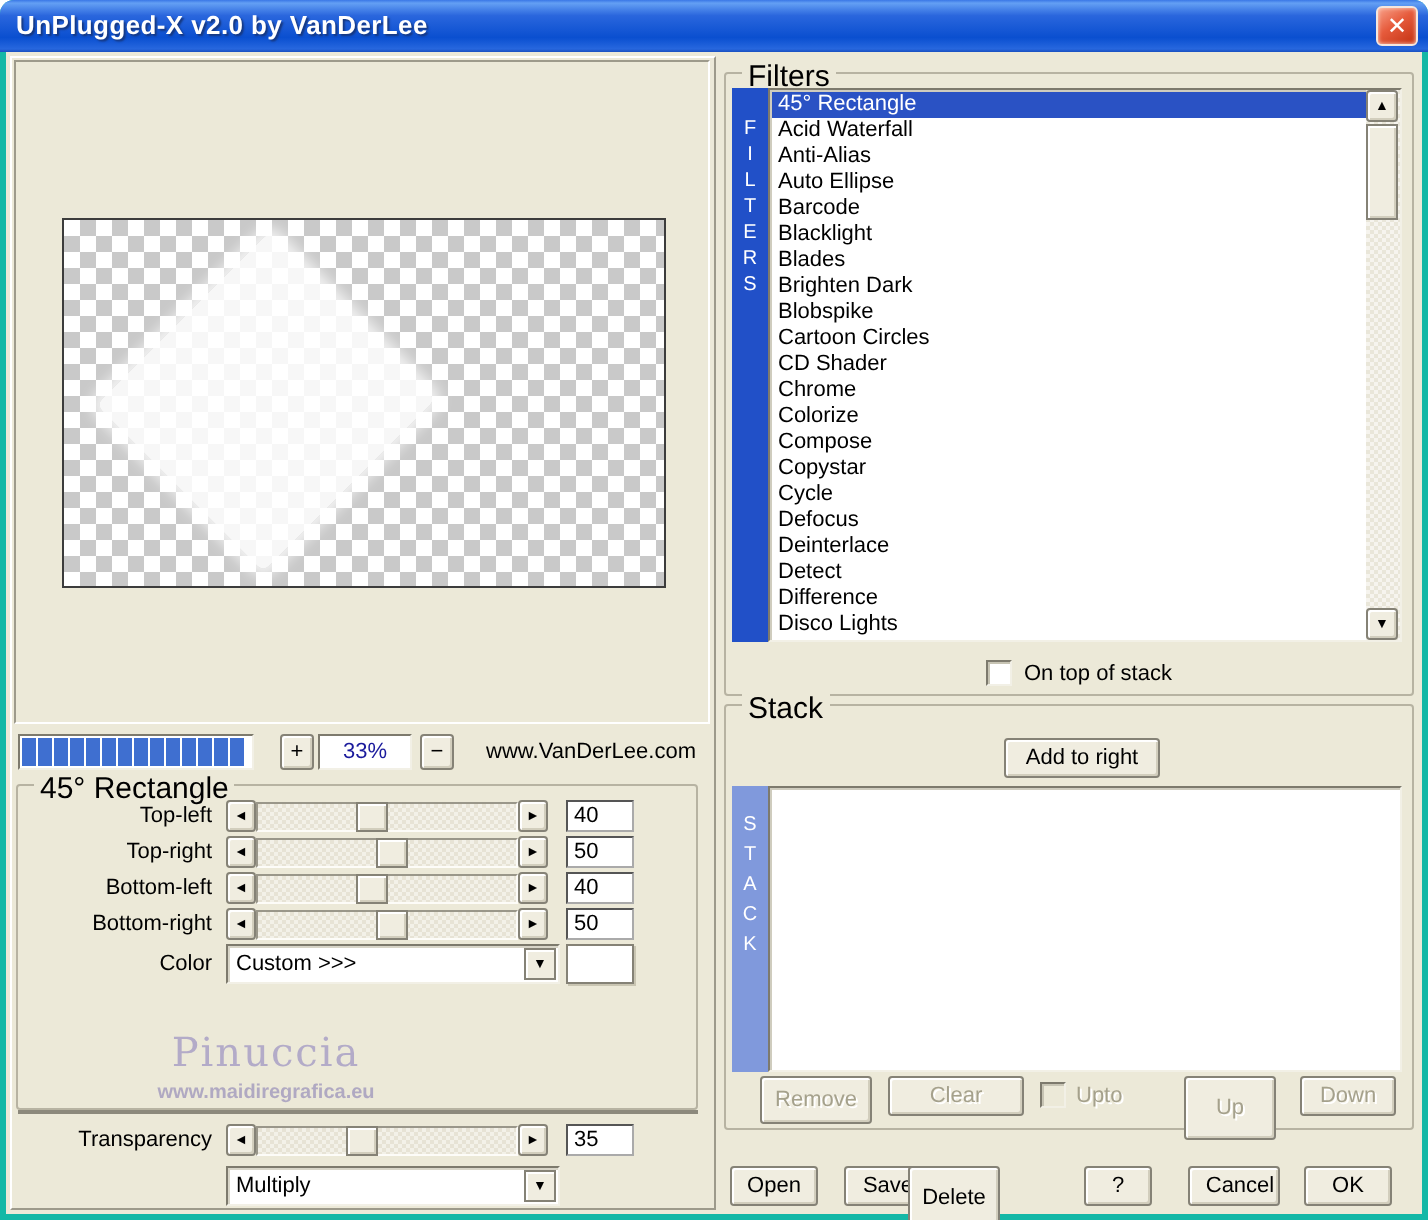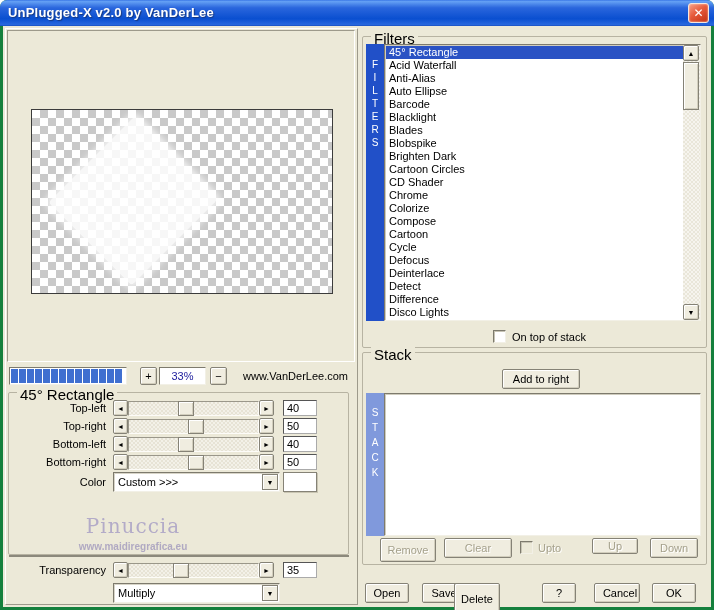--- a/index.html
+++ b/index.html
@@ -1,17 +1,17 @@
 <!DOCTYPE html>
 <html><head>
 <meta charset="utf-8">
 <style>
   * { margin:0; padding:0; box-sizing:border-box; }
   body { width:714px; height:610px; font-family:"Liberation Sans","DejaVu Sans",sans-serif; font-size:11px; color:#000; }
-  .window { position:relative; width:714px; height:610px; background:#15803d; border-radius:7px 7px 0 0; overflow:hidden; }
+  .window { position:relative; width:714px; height:610px; background:#14b8a6; border-radius:7px 7px 0 0; overflow:hidden; }
   .titlebar { position:absolute; top:0; left:0; right:0; height:26px;
     background:linear-gradient(180deg,#3a77e6 0%,#64a0f4 6%,#2a66dd 30%,#0a4fd0 72%,#2767de 94%,#1a50c0 100%); }
   .title-text { position:absolute; left:8px; top:5px; color:#fff; font-weight:bold; font-size:13px; text-shadow:1px 1px 1px #16377e; letter-spacing:0.2px; }
   .close-btn { position:absolute; right:5px; top:3px; width:21px; height:20px; border-radius:3px;
     background:linear-gradient(145deg,#f8a088 0%,#e65b3c 45%,#c23010 100%); border:1px solid #f5e6dd;
     color:#fff; font-weight:bold; font-size:12px; display:flex; align-items:center; justify-content:center; cursor:pointer;
     box-shadow:inset 0 0 2px #ffd8c8; }
   .client { position:absolute; left:3px; top:26px; right:3px; bottom:3px; background:#ece9d8; }
 
   .panel-raised { border:1px solid #f6f4ec; border-top-color:#fff; border-left-color:#fff; border-right-color:#9d9a8b; border-bottom-color:#9d9a8b; }
@@ -218,28 +218,28 @@
       </div>
     <div class="listbox" style="left:381px; top:18px; width:317px; height:277px;">
       <div class="list-inner">
           <div class="list-item selected">45° Rectangle</div>
           <div class="list-item">Acid Waterfall</div>
           <div class="list-item">Anti-Alias</div>
           <div class="list-item">Auto Ellipse</div>
           <div class="list-item">Barcode</div>
           <div class="list-item">Blacklight</div>
           <div class="list-item">Blades</div>
+          <div class="list-item">Brighten Dark</div>
           <div class="list-item">Blobspike</div>
-          <div class="list-item">Brighten Dark</div>
           <div class="list-item">Cartoon Circles</div>
           <div class="list-item">CD Shader</div>
           <div class="list-item">Chrome</div>
           <div class="list-item">Colorize</div>
           <div class="list-item">Compose</div>
-          <div class="list-item">Cartoon</div>
+          <div class="list-item">Copystar</div>
           <div class="list-item">Cycle</div>
           <div class="list-item">Defocus</div>
           <div class="list-item">Deinterlace</div>
           <div class="list-item">Detect</div>
           <div class="list-item">Difference</div>
           <div class="list-item">Disco Lights</div>
         </div>
       <div class="scrollbar">
         <button class="btn sb-btn" style="top:0;">▲</button>
         <div class="sb-thumb"></div>
@@ -259,21 +259,21 @@
         <div style="line-height: 15px;">A</div>
         <div style="line-height: 15px;">C</div>
         <div style="line-height: 15px;">K</div>
       </div>
     <div class="listbox" style="left:381px; top:367px; width:317px; height:143px;"></div>
 
     <button class="btn disabled" style="left:377px; top:512px; width:56px; height:24px;">Remove</button>
     <button class="btn disabled" style="left:441px; top:512px; width:68px; height:20px;">Clear</button>
     <div class="checkbox disabled" style="left:517px; top:515px;"></div>
     <span class="cb-label disabled" style="left:535px; top:516px;">Upto</span>
-    <button class="btn disabled" style="left:589px; top:512px; width:46px; height:16px;">Up</button>
+    <button class="btn disabled" style="left:589px; top:512px; width:46px; height:32px;">Up</button>
     <button class="btn disabled" style="left:647px; top:512px; width:48px; height:20px;">Down</button>
 
     <div id="footer-host">
         <button class="btn" style="left: 362px; top: 557px; width: 44px; height: 20px;">Open</button>
         <button class="btn" style="left: 419px; top: 557px; width: 44px; height: 20px;">Save</button>
         <button class="btn" style="left: 451px; top: 557px; width: 46px; height: 32px;">Delete</button>
         <button class="btn" style="left: 539px; top: 557px; width: 34px; height: 20px;">?</button>
         <button class="btn" style="left: 591px; top: 557px; width: 46px; height: 20px; padding-left: 6px;">Cancel</button>
         <button class="btn" style="left: 649px; top: 557px; width: 44px; height: 20px;">OK</button>
       </div>

